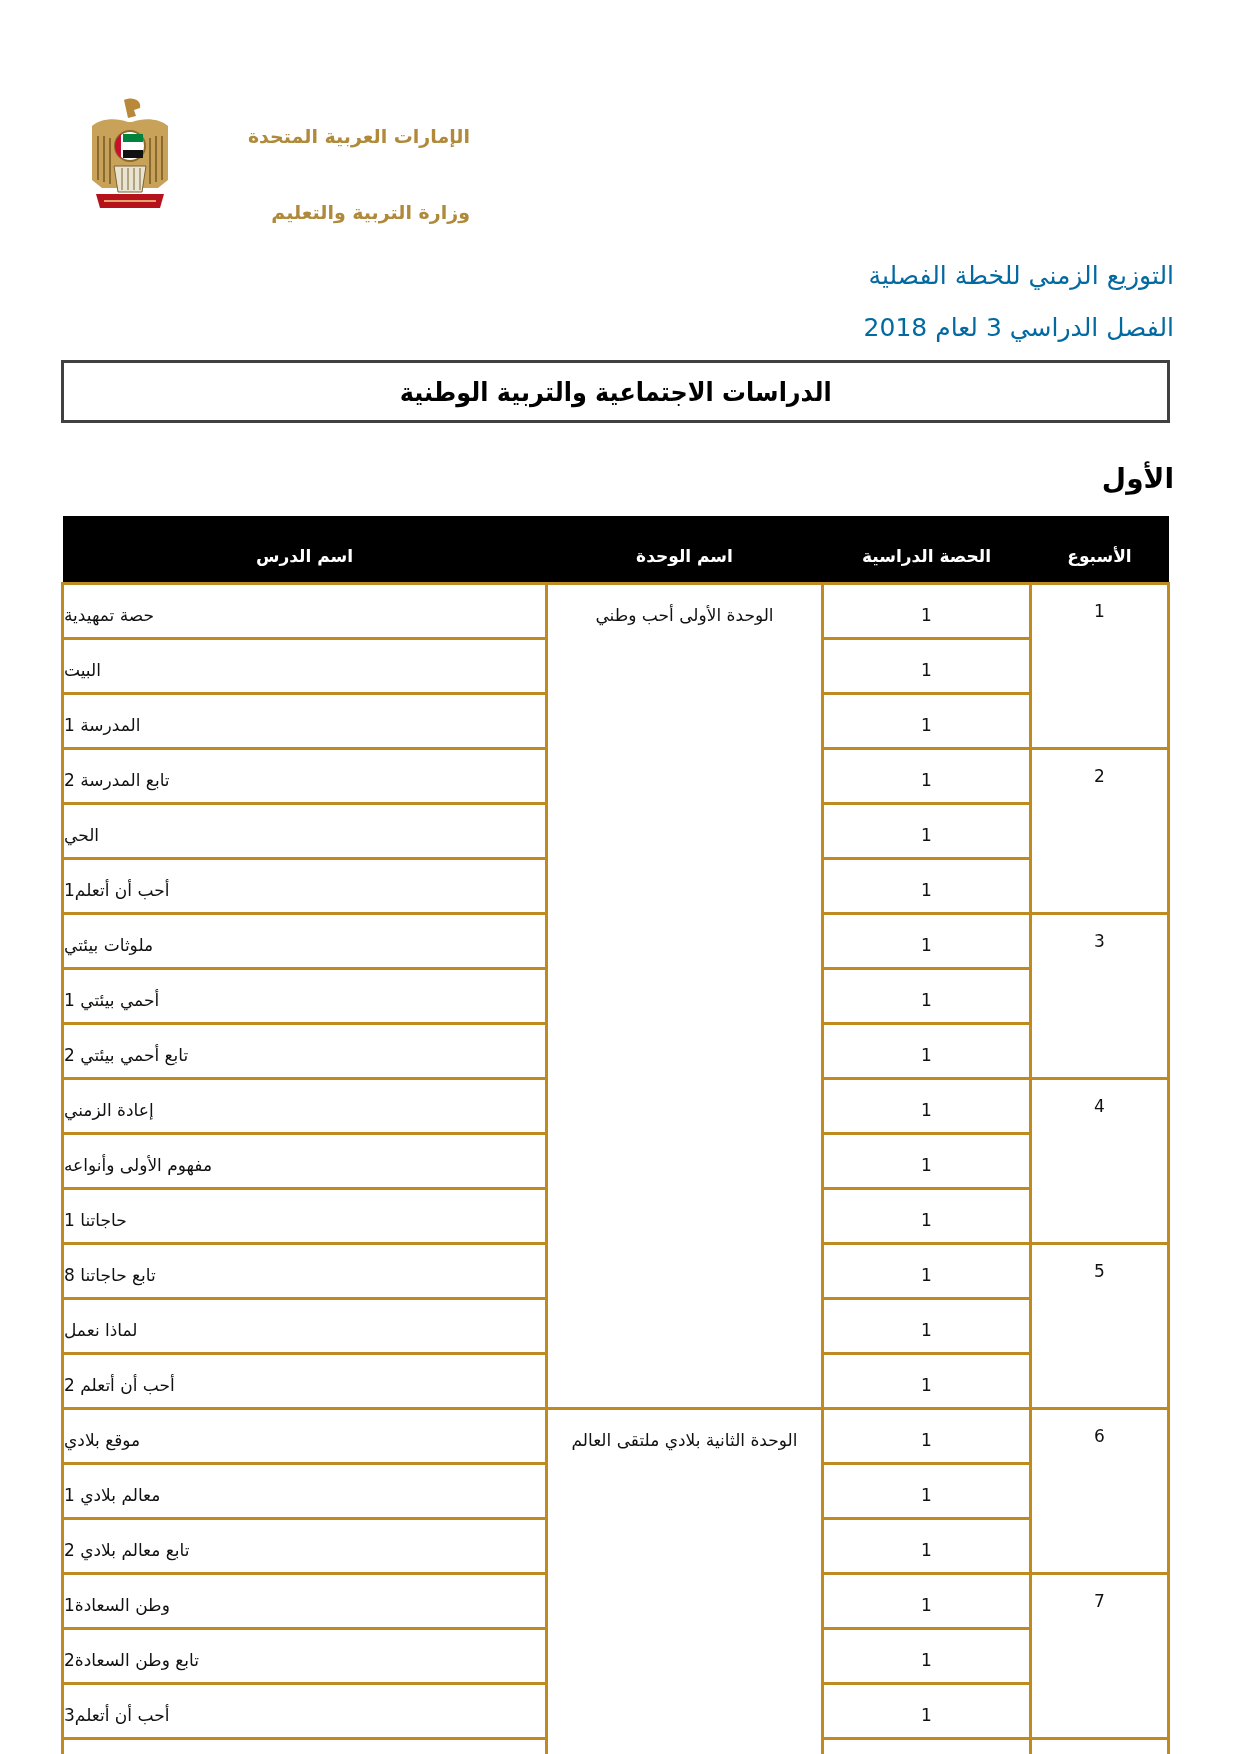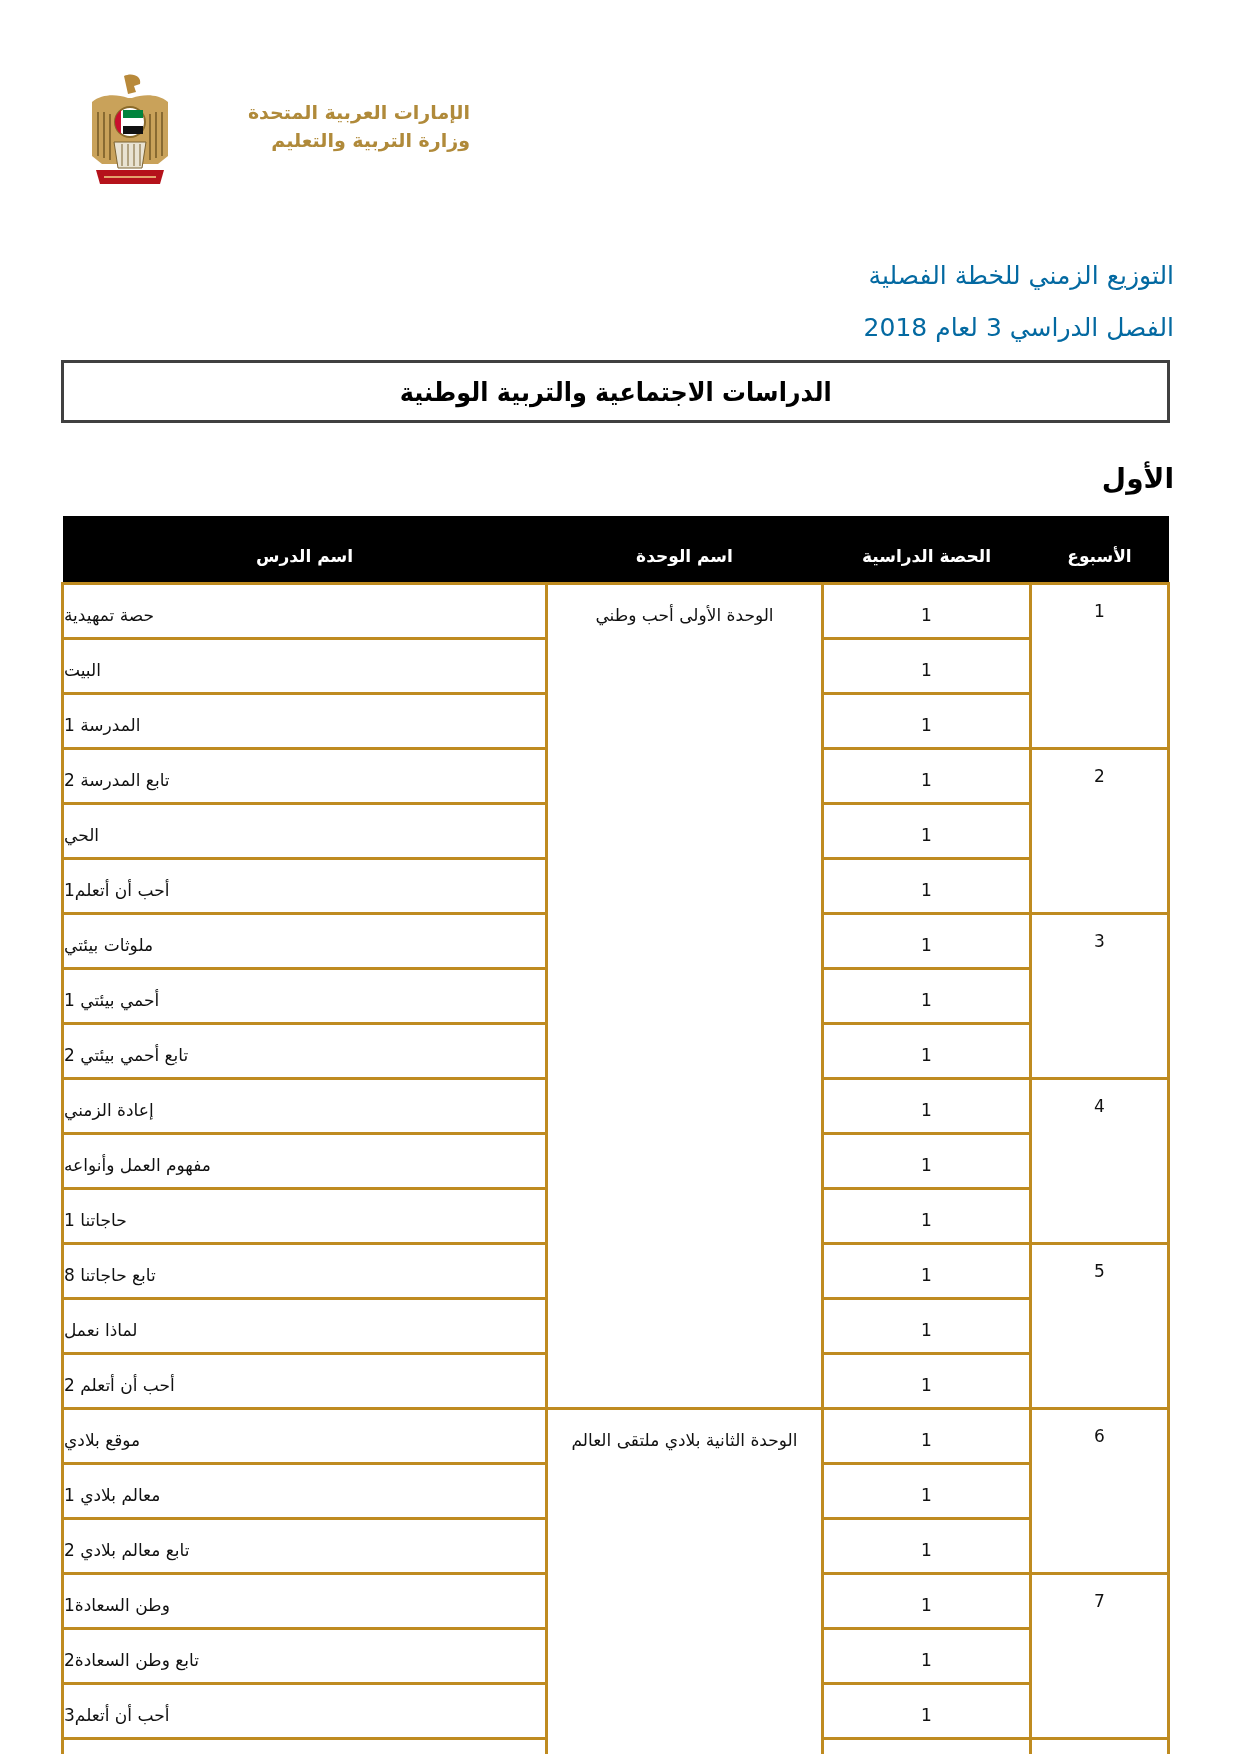--- a/index.html
+++ b/index.html
@@ -3,31 +3,31 @@
 <meta charset="utf-8">
 <style>
   html, body { margin: 0; padding: 0; background: #ffffff; }
   body {
     width: 1240px; height: 1754px; position: relative; overflow: hidden;
     font-family: "DejaVu Sans", sans-serif; color: #1a1a1a;
   }
 
   
   .logo-wrap {
-    position: absolute; left: 88px; top: 72px; width: 380px; height: 120px;
+    position: absolute; left: 88px; top: 96px; width: 380px; height: 120px;
     direction: ltr;
   }
   .emblem { position: absolute; left: 0; top: 0; width: 84px; height: 118px; }
   .ministry-text {
     position: absolute; left: 112px; top: 26px; width: 270px;
     direction: rtl; text-align: right; color: #B08A3A;
     font-family: "DejaVu Sans", sans-serif; font-weight: bold;
   }
   .ministry-line1 { font-size: 19px; line-height: 28px; letter-spacing: 1px; }
-  .ministry-line2 { font-size: 19px; line-height: 28px; letter-spacing: 1px; }
+  .ministry-line2 { font-size: 19px; line-height: 28px; letter-spacing: 1px; margin-top: 48px; }
 
   
   .plan-title {
     position: absolute; right: 66px; top: 250px; width: 600px;
     text-align: right; color: #0369a1; font-size: 25px; line-height: 52px;
     font-family: "DejaVu Sans", sans-serif;
   }
 
   
   .subject-box {
@@ -187,21 +187,21 @@
       <td class="lesson-cell">تابع أحمي بيئتي 2</td>
     </tr>
 
     <tr>
       <td class="week-cell" rowspan="3">4</td>
       <td class="session-cell">1</td>
       <td class="lesson-cell">إعادة الزمني</td>
     </tr>
     <tr>
       <td class="session-cell">1</td>
-      <td class="lesson-cell">مفهوم العمل وأنواعه</td>
+      <td class="lesson-cell">مفهوم الأولى وأنواعه</td>
     </tr>
     <tr>
       <td class="session-cell">1</td>
       <td class="lesson-cell">حاجاتنا 1</td>
     </tr>
 
     <tr>
       <td class="week-cell" rowspan="3">5</td>
       <td class="session-cell">1</td>
       <td class="lesson-cell">تابع حاجاتنا 8</td>

